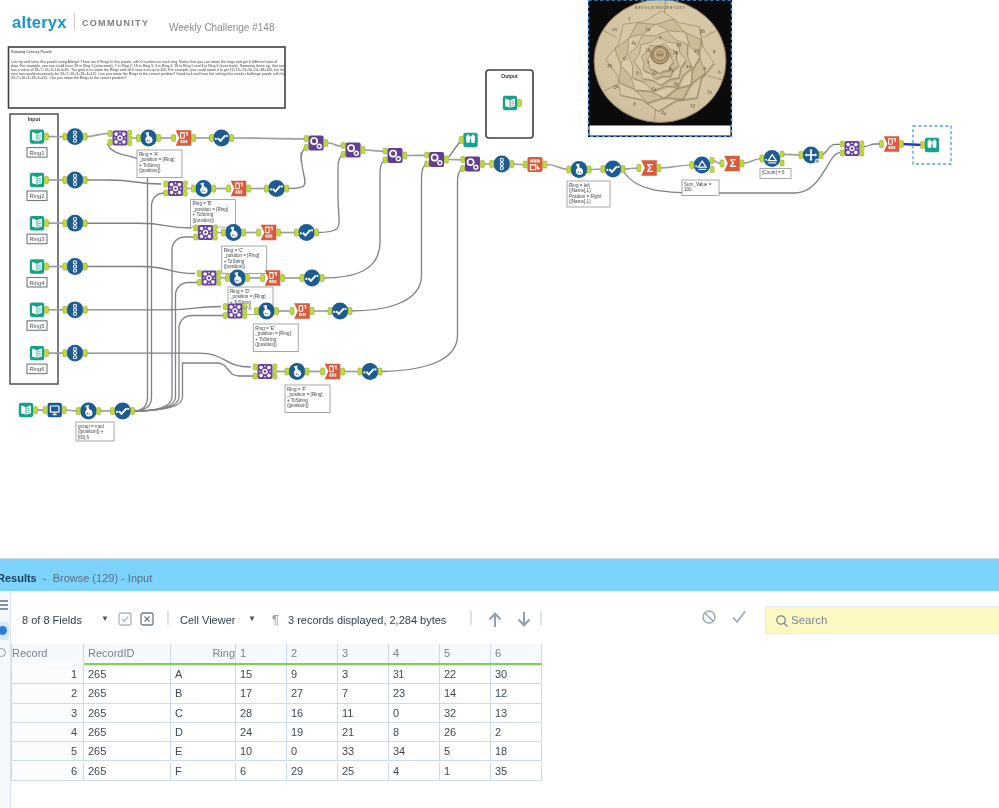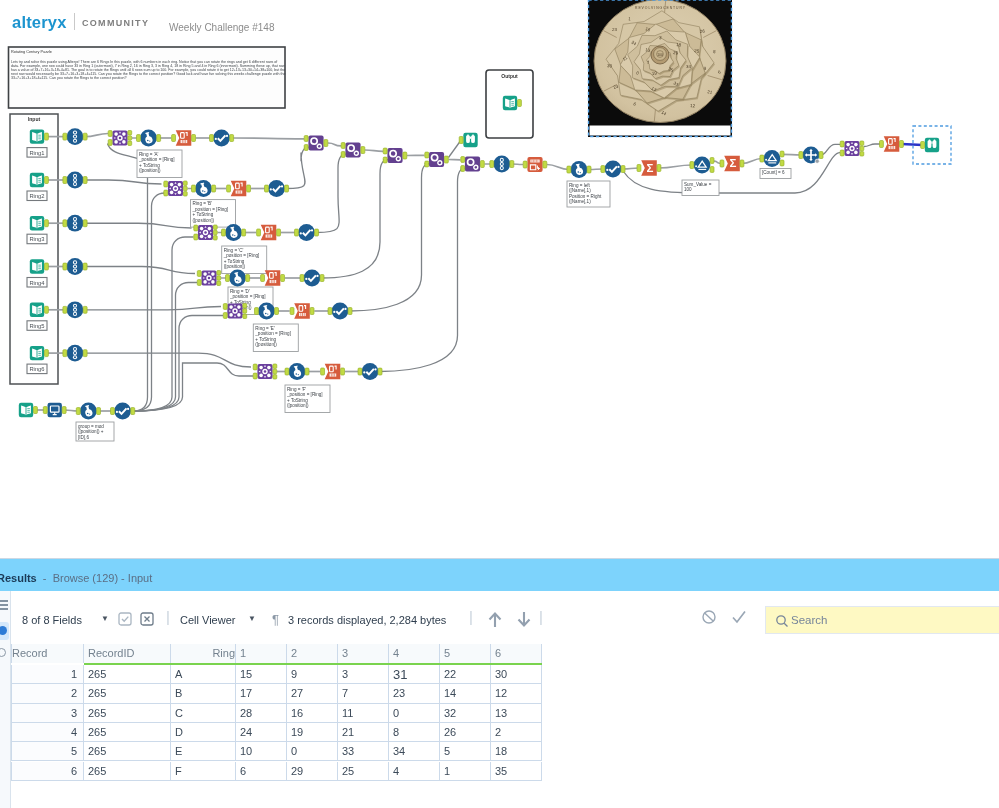--- a/index.html
+++ b/index.html
@@ -865,21 +865,21 @@
         <div style="position:absolute;left:378px;top:0;width:51px;height:19px;border-right:1px solid #ccdaea;border-left:0;background:#f7fafc;color:#74828f;font-size:11px;line-height:19px;padding-left:4px;box-sizing:border-box;">4</div>
         <div style="position:absolute;left:429px;top:0;width:51px;height:19px;border-right:1px solid #ccdaea;border-left:0;background:#f7fafc;color:#74828f;font-size:11px;line-height:19px;padding-left:4px;box-sizing:border-box;">5</div>
         <div style="position:absolute;left:480px;top:0;width:51px;height:19px;border-right:1px solid #ccdaea;border-left:0;background:#f7fafc;color:#74828f;font-size:11px;line-height:19px;padding-left:4px;box-sizing:border-box;">6</div>
         <div style="position:absolute;left:73px;top:18.5px;width:458px;height:2px;background:#7ad34e;"></div>
         <div style="position:absolute;left:0px;top:21.0px;width:73px;height:19.3px;border-right:1px solid #ccdaea;border-left:1px solid #ccdaea;border-bottom:1px solid #ccdaea;background:#fff;color:#3c4a59;font-size:11px;line-height:19px;text-align:right;padding-right:6px;background:#fbfcfe;box-sizing:border-box;">1</div>
         <div style="position:absolute;left:73px;top:21.0px;width:87px;height:19.3px;border-right:1px solid #ccdaea;border-left:0;border-bottom:1px solid #ccdaea;background:#fff;color:#3c4a59;font-size:11px;line-height:19px;padding-left:4px;box-sizing:border-box;">265</div>
         <div style="position:absolute;left:160px;top:21.0px;width:65px;height:19.3px;border-right:1px solid #ccdaea;border-left:0;border-bottom:1px solid #ccdaea;background:#fff;color:#3c4a59;font-size:11px;line-height:19px;padding-left:4px;box-sizing:border-box;">A</div>
         <div style="position:absolute;left:225px;top:21.0px;width:51px;height:19.3px;border-right:1px solid #ccdaea;border-left:0;border-bottom:1px solid #ccdaea;background:#fff;color:#3c4a59;font-size:11px;line-height:19px;padding-left:4px;box-sizing:border-box;">15</div>
         <div style="position:absolute;left:276px;top:21.0px;width:51px;height:19.3px;border-right:1px solid #ccdaea;border-left:0;border-bottom:1px solid #ccdaea;background:#fff;color:#3c4a59;font-size:11px;line-height:19px;padding-left:4px;box-sizing:border-box;">9</div>
         <div style="position:absolute;left:327px;top:21.0px;width:51px;height:19.3px;border-right:1px solid #ccdaea;border-left:0;border-bottom:1px solid #ccdaea;background:#fff;color:#3c4a59;font-size:11px;line-height:19px;padding-left:4px;box-sizing:border-box;">3</div>
-        <div style="position:absolute;left:378px;top:21.0px;width:51px;height:19.3px;border-right:1px solid #ccdaea;border-left:0;border-bottom:1px solid #ccdaea;background:#fff;color:#3c4a59;font-size:13px;line-height:19px;padding-left:4px;box-sizing:border-box;">31</div>
+        <div style="position:absolute;left:378px;top:21.0px;width:51px;height:19.3px;border-right:1px solid #ccdaea;border-left:0;border-bottom:1px solid #ccdaea;background:#fff;color:#3c4a59;font-size:10px;line-height:19px;padding-left:4px;box-sizing:border-box;">31</div>
         <div style="position:absolute;left:429px;top:21.0px;width:51px;height:19.3px;border-right:1px solid #ccdaea;border-left:0;border-bottom:1px solid #ccdaea;background:#fff;color:#3c4a59;font-size:11px;line-height:19px;padding-left:4px;box-sizing:border-box;">22</div>
         <div style="position:absolute;left:480px;top:21.0px;width:51px;height:19.3px;border-right:1px solid #ccdaea;border-left:0;border-bottom:1px solid #ccdaea;background:#fff;color:#3c4a59;font-size:11px;line-height:19px;padding-left:4px;box-sizing:border-box;">30</div>
         <div style="position:absolute;left:0px;top:40.3px;width:73px;height:19.3px;border-right:1px solid #ccdaea;border-left:1px solid #ccdaea;border-bottom:1px solid #ccdaea;background:#fff;color:#3c4a59;font-size:11px;line-height:19px;text-align:right;padding-right:6px;background:#fbfcfe;box-sizing:border-box;">2</div>
         <div style="position:absolute;left:73px;top:40.3px;width:87px;height:19.3px;border-right:1px solid #ccdaea;border-left:0;border-bottom:1px solid #ccdaea;background:#fff;color:#3c4a59;font-size:11px;line-height:19px;padding-left:4px;box-sizing:border-box;">265</div>
         <div style="position:absolute;left:160px;top:40.3px;width:65px;height:19.3px;border-right:1px solid #ccdaea;border-left:0;border-bottom:1px solid #ccdaea;background:#fff;color:#3c4a59;font-size:11px;line-height:19px;padding-left:4px;box-sizing:border-box;">B</div>
         <div style="position:absolute;left:225px;top:40.3px;width:51px;height:19.3px;border-right:1px solid #ccdaea;border-left:0;border-bottom:1px solid #ccdaea;background:#fff;color:#3c4a59;font-size:11px;line-height:19px;padding-left:4px;box-sizing:border-box;">17</div>
         <div style="position:absolute;left:276px;top:40.3px;width:51px;height:19.3px;border-right:1px solid #ccdaea;border-left:0;border-bottom:1px solid #ccdaea;background:#fff;color:#3c4a59;font-size:11px;line-height:19px;padding-left:4px;box-sizing:border-box;">27</div>
         <div style="position:absolute;left:327px;top:40.3px;width:51px;height:19.3px;border-right:1px solid #ccdaea;border-left:0;border-bottom:1px solid #ccdaea;background:#fff;color:#3c4a59;font-size:11px;line-height:19px;padding-left:4px;box-sizing:border-box;">7</div>
         <div style="position:absolute;left:378px;top:40.3px;width:51px;height:19.3px;border-right:1px solid #ccdaea;border-left:0;border-bottom:1px solid #ccdaea;background:#fff;color:#3c4a59;font-size:11px;line-height:19px;padding-left:4px;box-sizing:border-box;">23</div>
         <div style="position:absolute;left:429px;top:40.3px;width:51px;height:19.3px;border-right:1px solid #ccdaea;border-left:0;border-bottom:1px solid #ccdaea;background:#fff;color:#3c4a59;font-size:11px;line-height:19px;padding-left:4px;box-sizing:border-box;">14</div>

